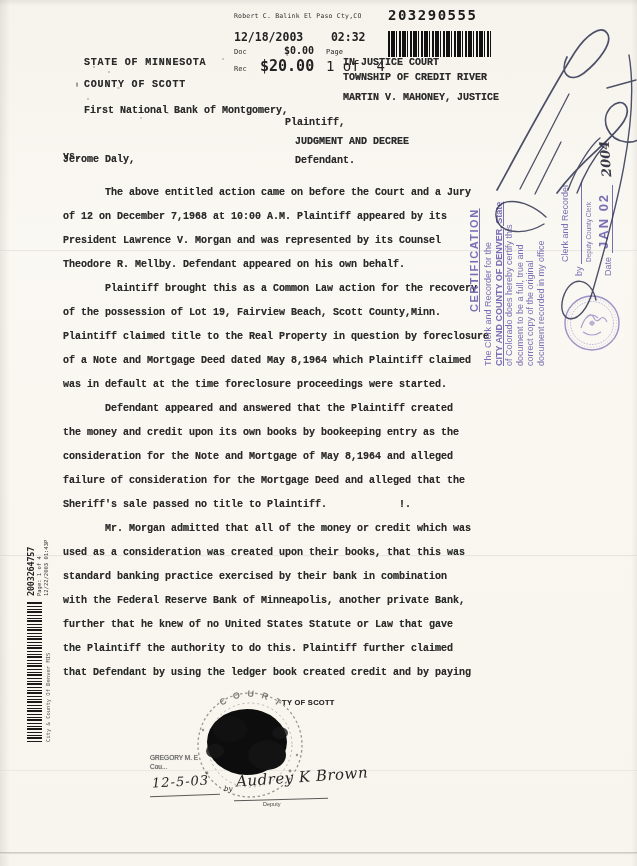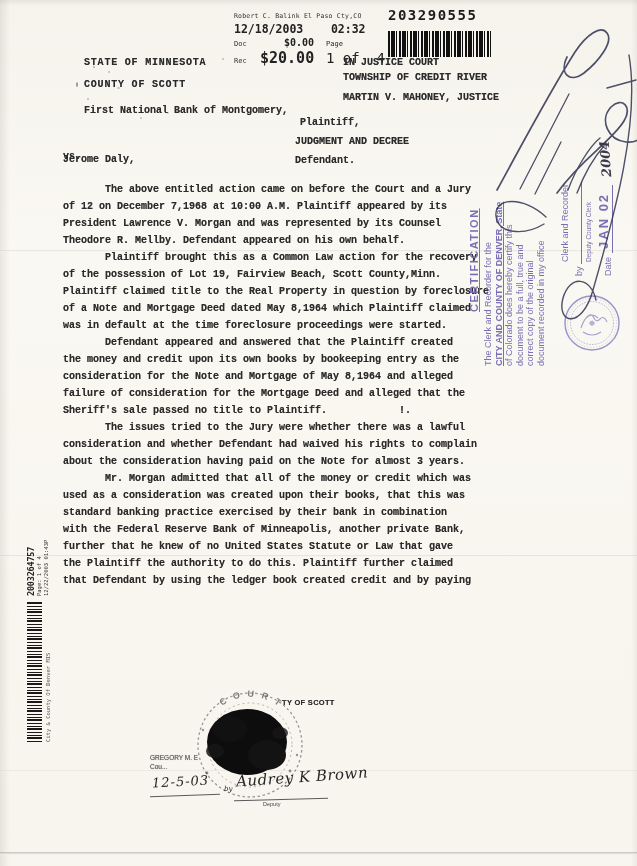--- a/index.html
+++ b/index.html
@@ -3,25 +3,25 @@
 <meta charset="utf-8">
 <style>
   html,body{margin:0;padding:0;}
   body{width:637px;height:866px;position:relative;overflow:hidden;
        background:linear-gradient(180deg,#f5f3ec,#faf8f2 28%,#f8f6ef 70%,#f7f5ee);
        font-family:"Liberation Mono","DejaVu Sans Mono",monospace;}
   .abs{position:absolute;}
   
   .tw{font-family:"Liberation Mono","DejaVu Sans Mono",monospace;font-weight:700;
       color:#2b2b2b;font-size:10px;text-shadow:0 0 0.45px rgba(40,40,40,.55);}
-  .para{white-space:pre;line-height:17px;margin:0;}
+  .para{white-space:pre;line-height:24px;margin:0;}
   
   .stamp-top{left:234px;top:12px;width:160px;color:#222;}
   .st-l1{font-family:"DejaVu Sans Mono",monospace;font-size:6.5px;letter-spacing:.2px;color:#333;}
-  .st-l2{font-family:"DejaVu Sans Mono",monospace;font-size:11.5px;font-weight:700;white-space:pre;margin-top:2px;}
+  .st-l2{font-family:"DejaVu Sans Mono",monospace;font-size:11.5px;font-weight:700;white-space:pre;margin-top:10px;}
   .st-row{display:flex;align-items:baseline;margin-top:1px;}
   .st-lab{font-family:"DejaVu Sans Mono",monospace;font-size:7px;width:26px;color:#333;}
   .st-amt{font-family:"DejaVu Sans Mono",monospace;font-weight:700;width:54px;text-align:right;}
   .st-pg{font-family:"DejaVu Sans Mono",monospace;font-size:14px;margin-left:12px;white-space:pre;}
   .doc-number{left:388px;top:7px;font-family:"DejaVu Sans Mono",monospace;font-size:14px;
       font-weight:700;letter-spacing:1.5px;color:#1c1c1c;}
   .barcode-top{left:388px;top:31px;width:103px;height:26px;
       background:repeating-linear-gradient(90deg,#111 0 1.5px,transparent 1.5px 3px,#111 3px 6.5px,transparent 6.5px 7.5px,#111 7.5px 8.5px,transparent 8.5px 11px);}
   
   .rot{transform-origin:0 0;transform:rotate(-90deg) translateX(-100%);}
@@ -114,44 +114,41 @@
 <div class="abs doc-number">203290555</div>
 <div class="abs barcode-top"></div>
 
 <div class="abs tw" style="left:84px;top:57px;letter-spacing:.8px;">STATE OF MINNESOTA</div>
 <div class="abs tw" style="left:84px;top:79px;letter-spacing:.8px;">COUNTY OF SCOTT</div>
 <div class="abs tw" style="left:343px;top:57px;">IN JUSTICE COURT</div>
 <div class="abs tw" style="left:343px;top:72px;">TOWNSHIP OF CREDIT RIVER</div>
 <div class="abs tw" style="left:343px;top:92px;">MARTIN V. MAHONEY, JUSTICE</div>
 
 <div class="abs tw" style="left:84px;top:105px;">First National Bank of Montgomery,</div>
-<div class="abs tw" style="left:300px;top:117px;">Plaintiff,</div>
+<div class="abs tw" style="left:285px;top:117px;">Plaintiff,</div>
 <div class="abs tw" style="left:63px;top:151px;">vs.</div>
 <div class="abs tw" style="left:295px;top:136px;">JUDGMENT AND DECREE</div>
 <div class="abs tw" style="left:63px;top:154px;">Jerome Daly,</div>
 <div class="abs tw" style="left:295px;top:155px;">Defendant.</div>
 
 <div class="abs tw" style="left:63px;top:181px;">
   <p class="para">       The above entitled action came on before the Court and a Jury
 of 12 on December 7,1968 at 10:00 A.M. Plaintiff appeared by its
 President Lawrence V. Morgan and was represented by its Counsel
 Theodore R. Mellby. Defendant appeared on his own behalf.</p>
   <p class="para">       Plaintiff brought this as a Common Law action for the recovery
 of the possession of Lot 19, Fairview Beach, Scott County,Minn.
 Plaintiff claimed title to the Real Property in question by foreclosure
 of a Note and Mortgage Deed dated May 8,1964 which Plaintiff claimed
 was in default at the time foreclosure proceedings were started.</p>
   <p class="para">       Defendant appeared and answered that the Plaintiff created
 the money and credit upon its own books by bookeeping entry as the
 consideration for the Note and Mortgage of May 8,1964 and alleged
 failure of consideration for the Mortgage Deed and alleged that the
 Sheriff's sale passed no title to Plaintiff.            !.</p>
-  <p class="para">       The issues tried to the Jury were whether there was a lawful
-consideration and whether Defendant had waived his rights to complain
-about the consideration having paid on the Note for almost 3 years.</p>
   <p class="para">       Mr. Morgan admitted that all of the money or credit which was
 used as a consideration was created upon their books, that this was
 standard banking practice exercised by their bank in combination
 with the Federal Reserve Bank of Minneapolis, another private Bank,
 further that he knew of no United States Statute or Law that gave
 the Plaintiff the authority to do this. Plaintiff further claimed
 that Defendant by using the ledger book created credit and by paying</p>
 </div>
 
 <div class="abs strip-wrap">

